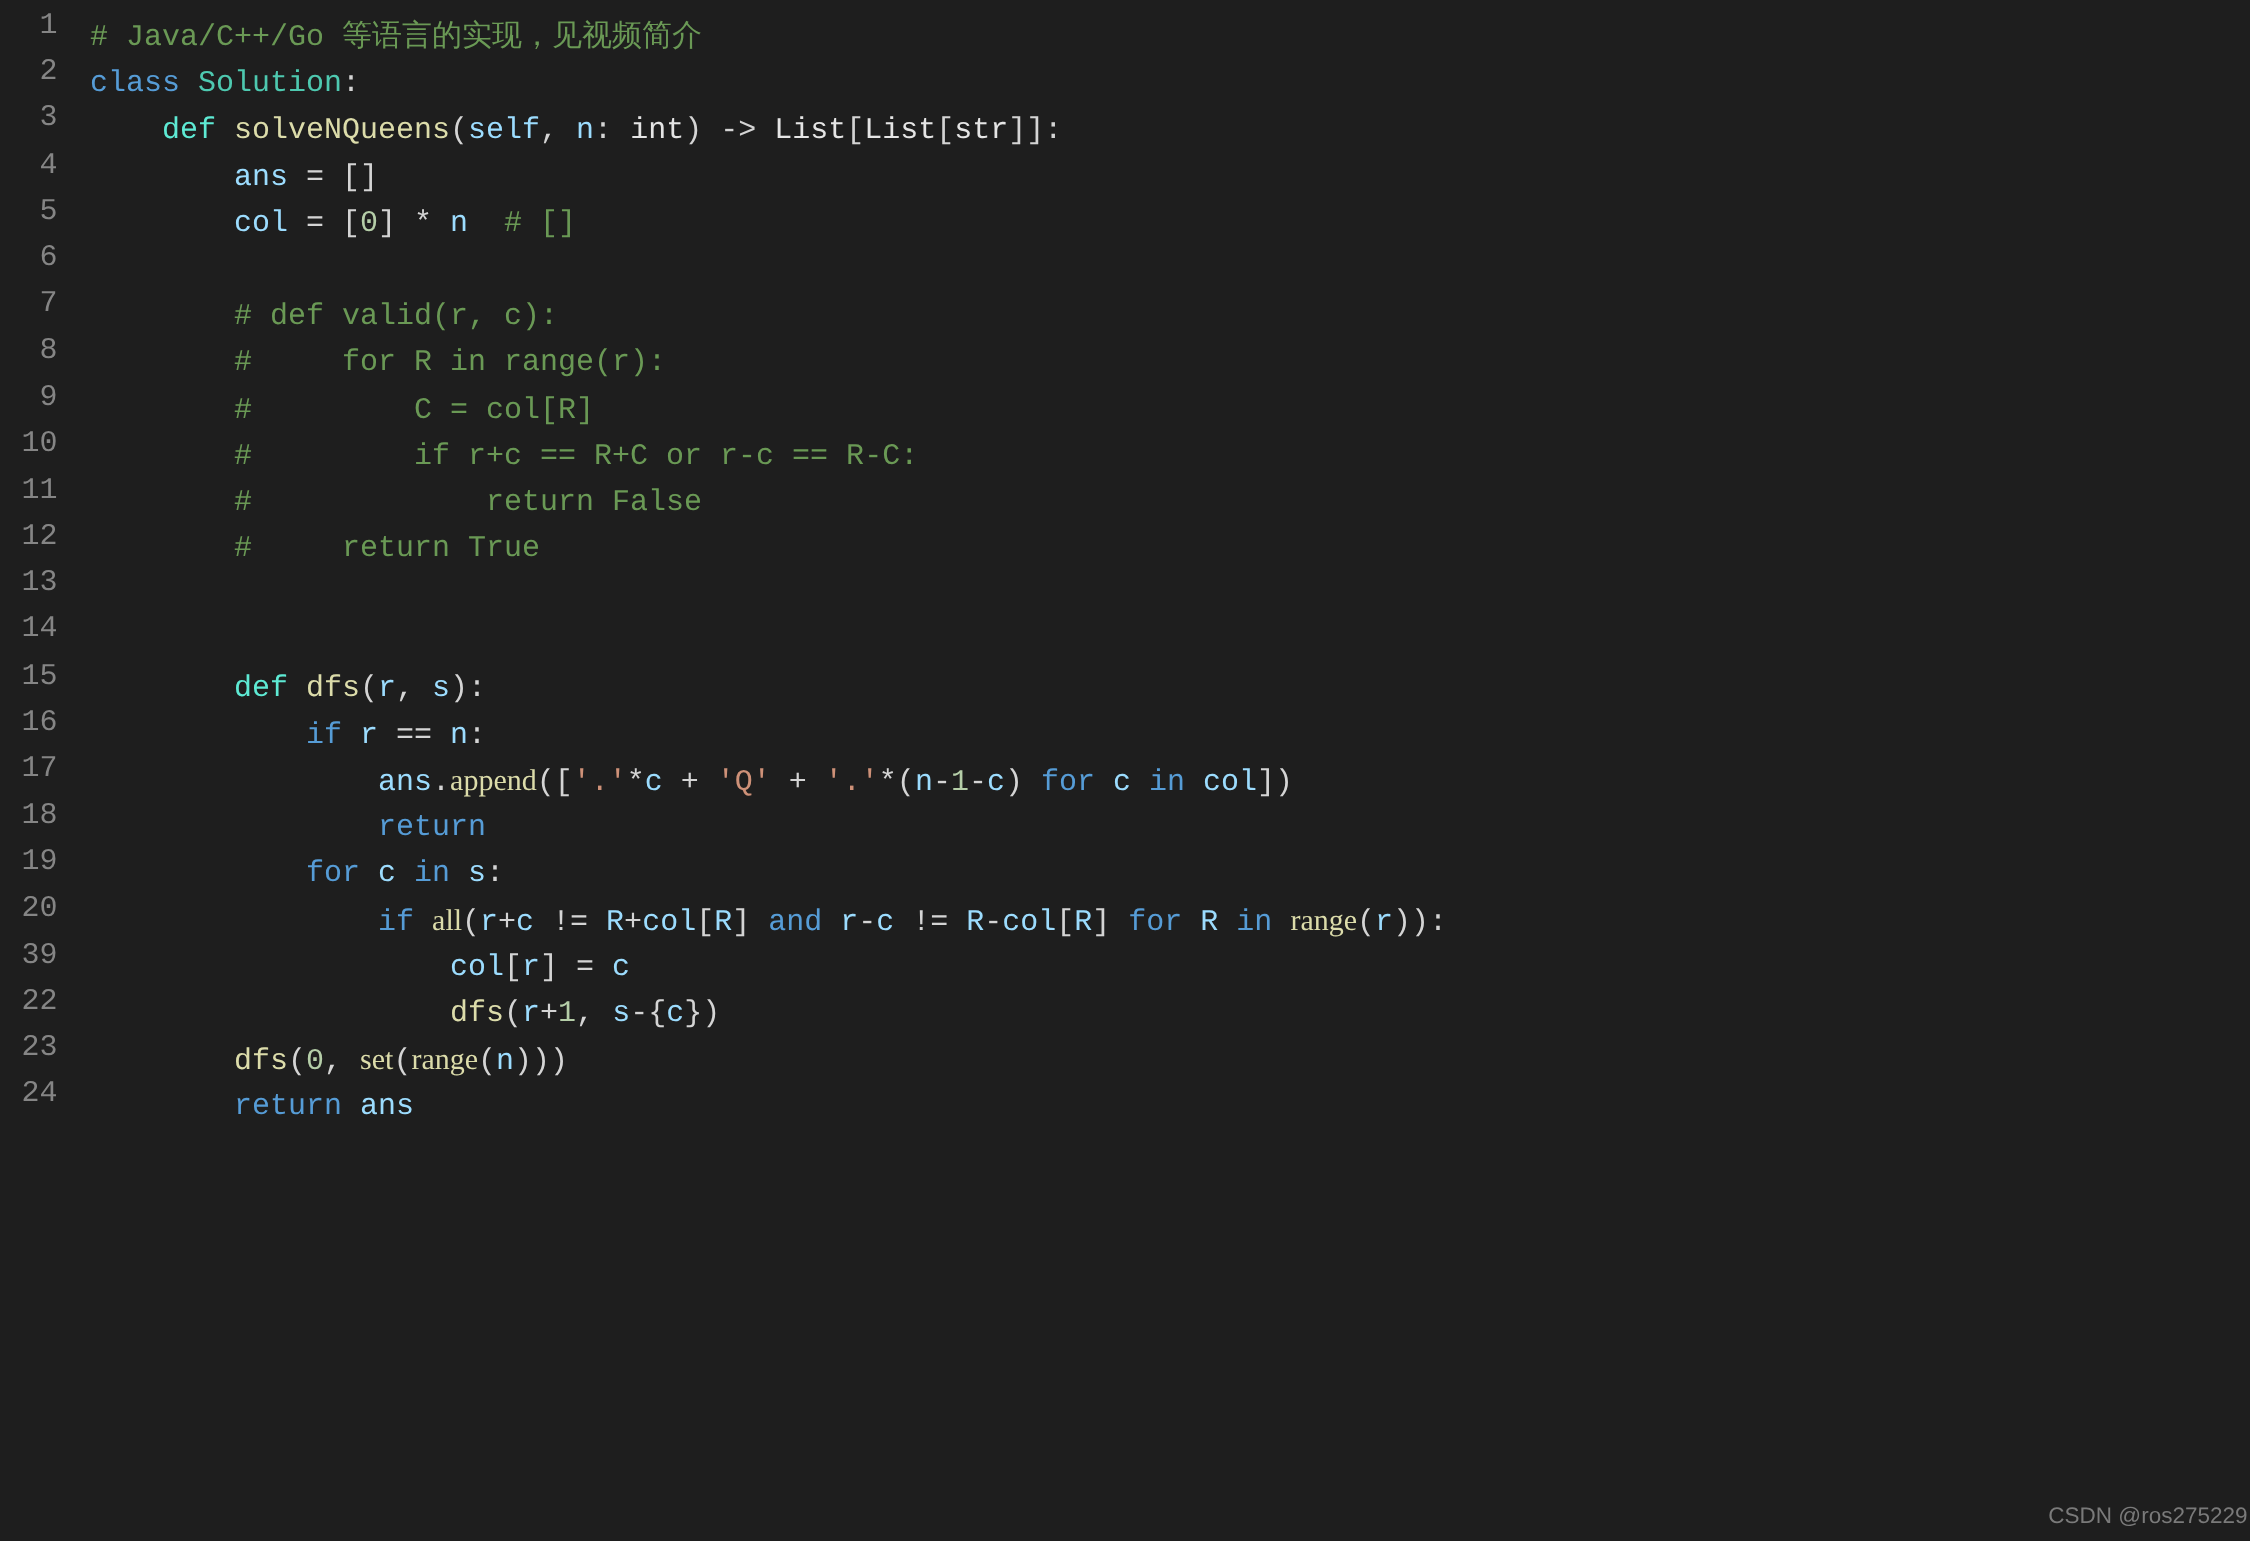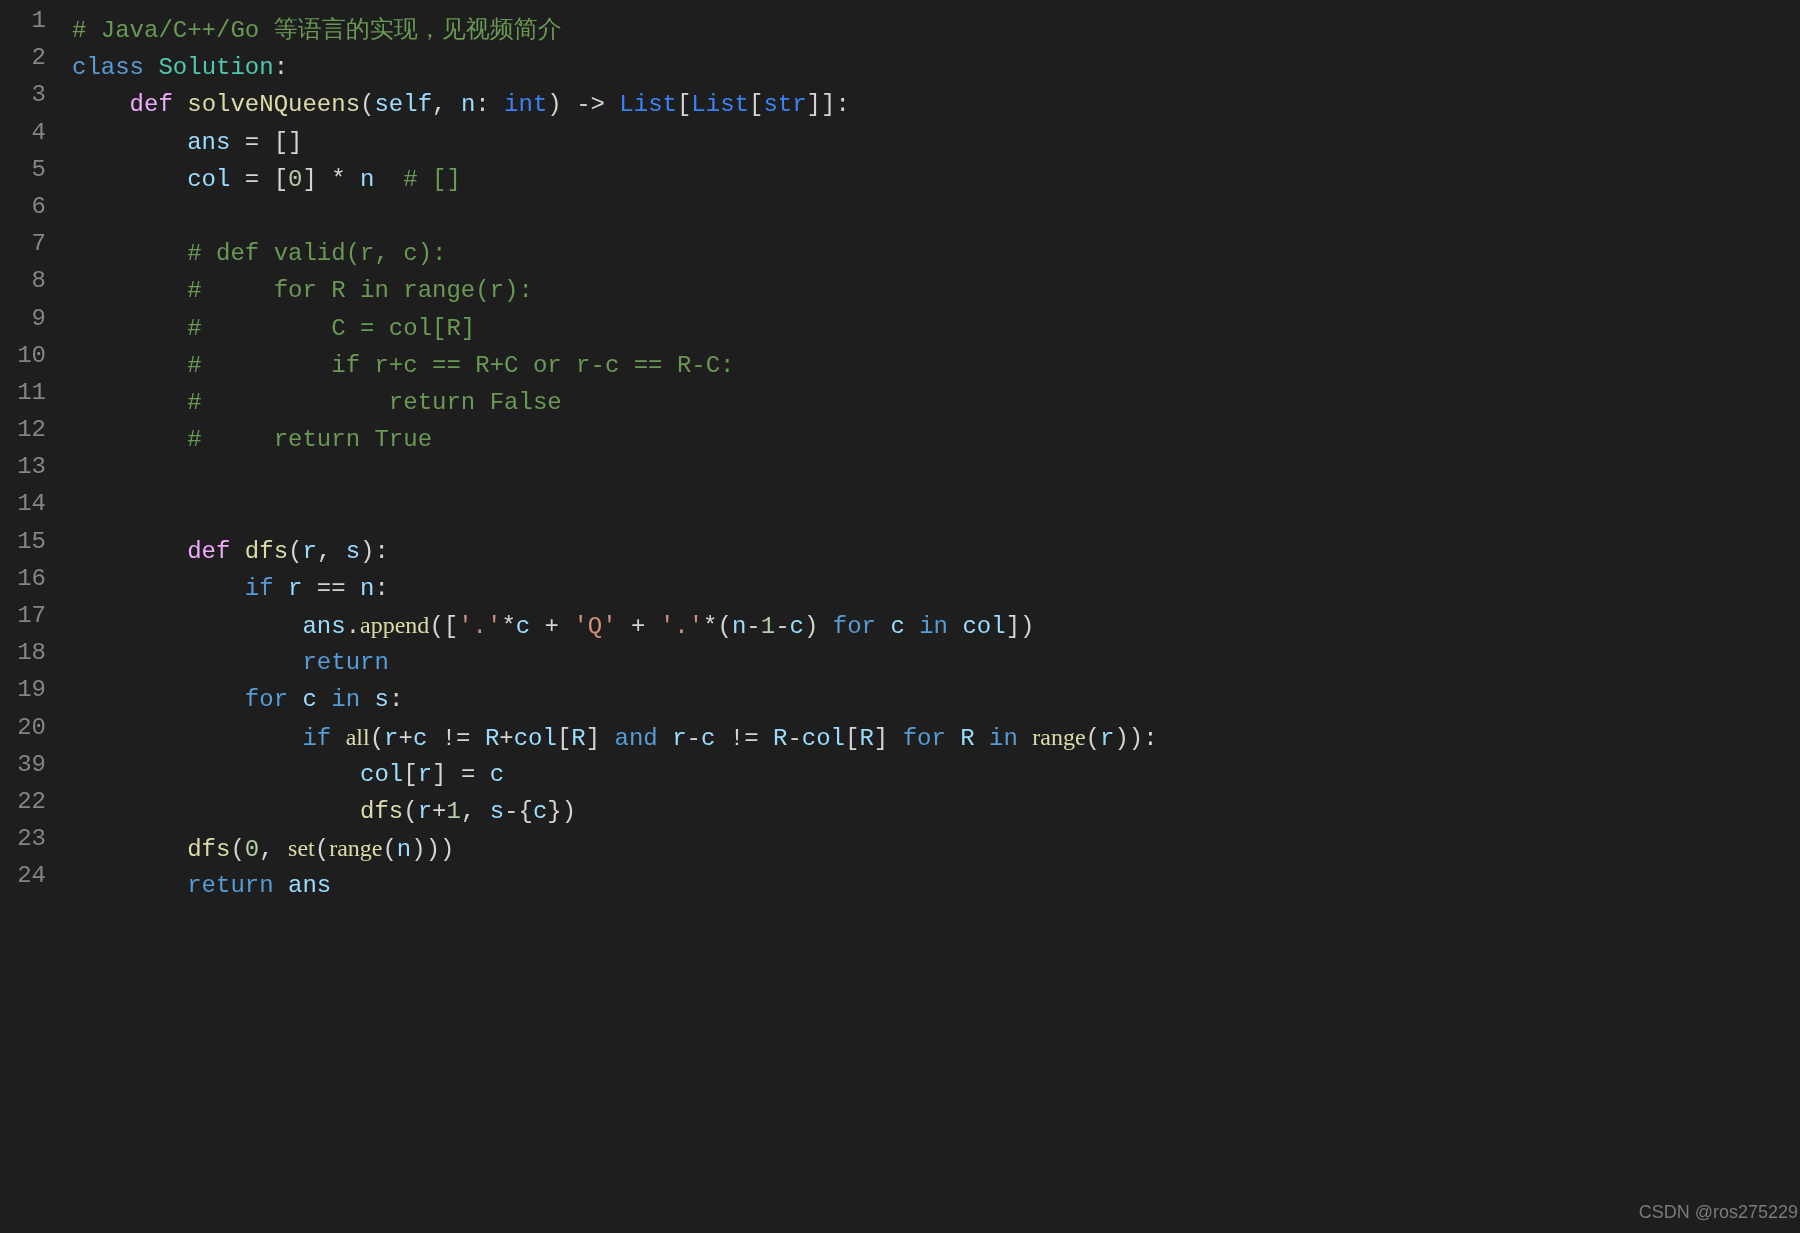--- a/index.html
+++ b/index.html
@@ -34,27 +34,27 @@
     position: relative;
     flex: 1;
   }
   .codeline {
     height: 37.2px;
     line-height: 37.2px;
   }
   .c-comment  { color: #6a9955; }
   .c-keyword  { color: #569cd6; }
   .c-classkw  { color: #569cd6; }
-  .c-defkw    { color: #f0abfc; }
+  .c-defkw    { color: #5eead4; }
   .c-classnm  { color: #4ec9b0; }
   .c-funcnm   { color: #dcdcaa; }
   .c-builtin  { color: #dcdcaa; font-family: Liberation Serif, serif; }
   .c-param    { color: #9cdcfe; }
   .c-var      { color: #9cdcfe; }
-  .c-type     { color: #3b82f6; }
+  .c-type     { color: #e5e5e5; }
   .c-num      { color: #b5cea8; }
   .c-str      { color: #ce9178; }
   .c-punct    { color: #d4d4d4; }
   .c-text     { color: #d4d4d4; }
 
   .watermark {
     position: fixed;
     right: 2px;
     bottom: 6px;
     font-size: 18px;

